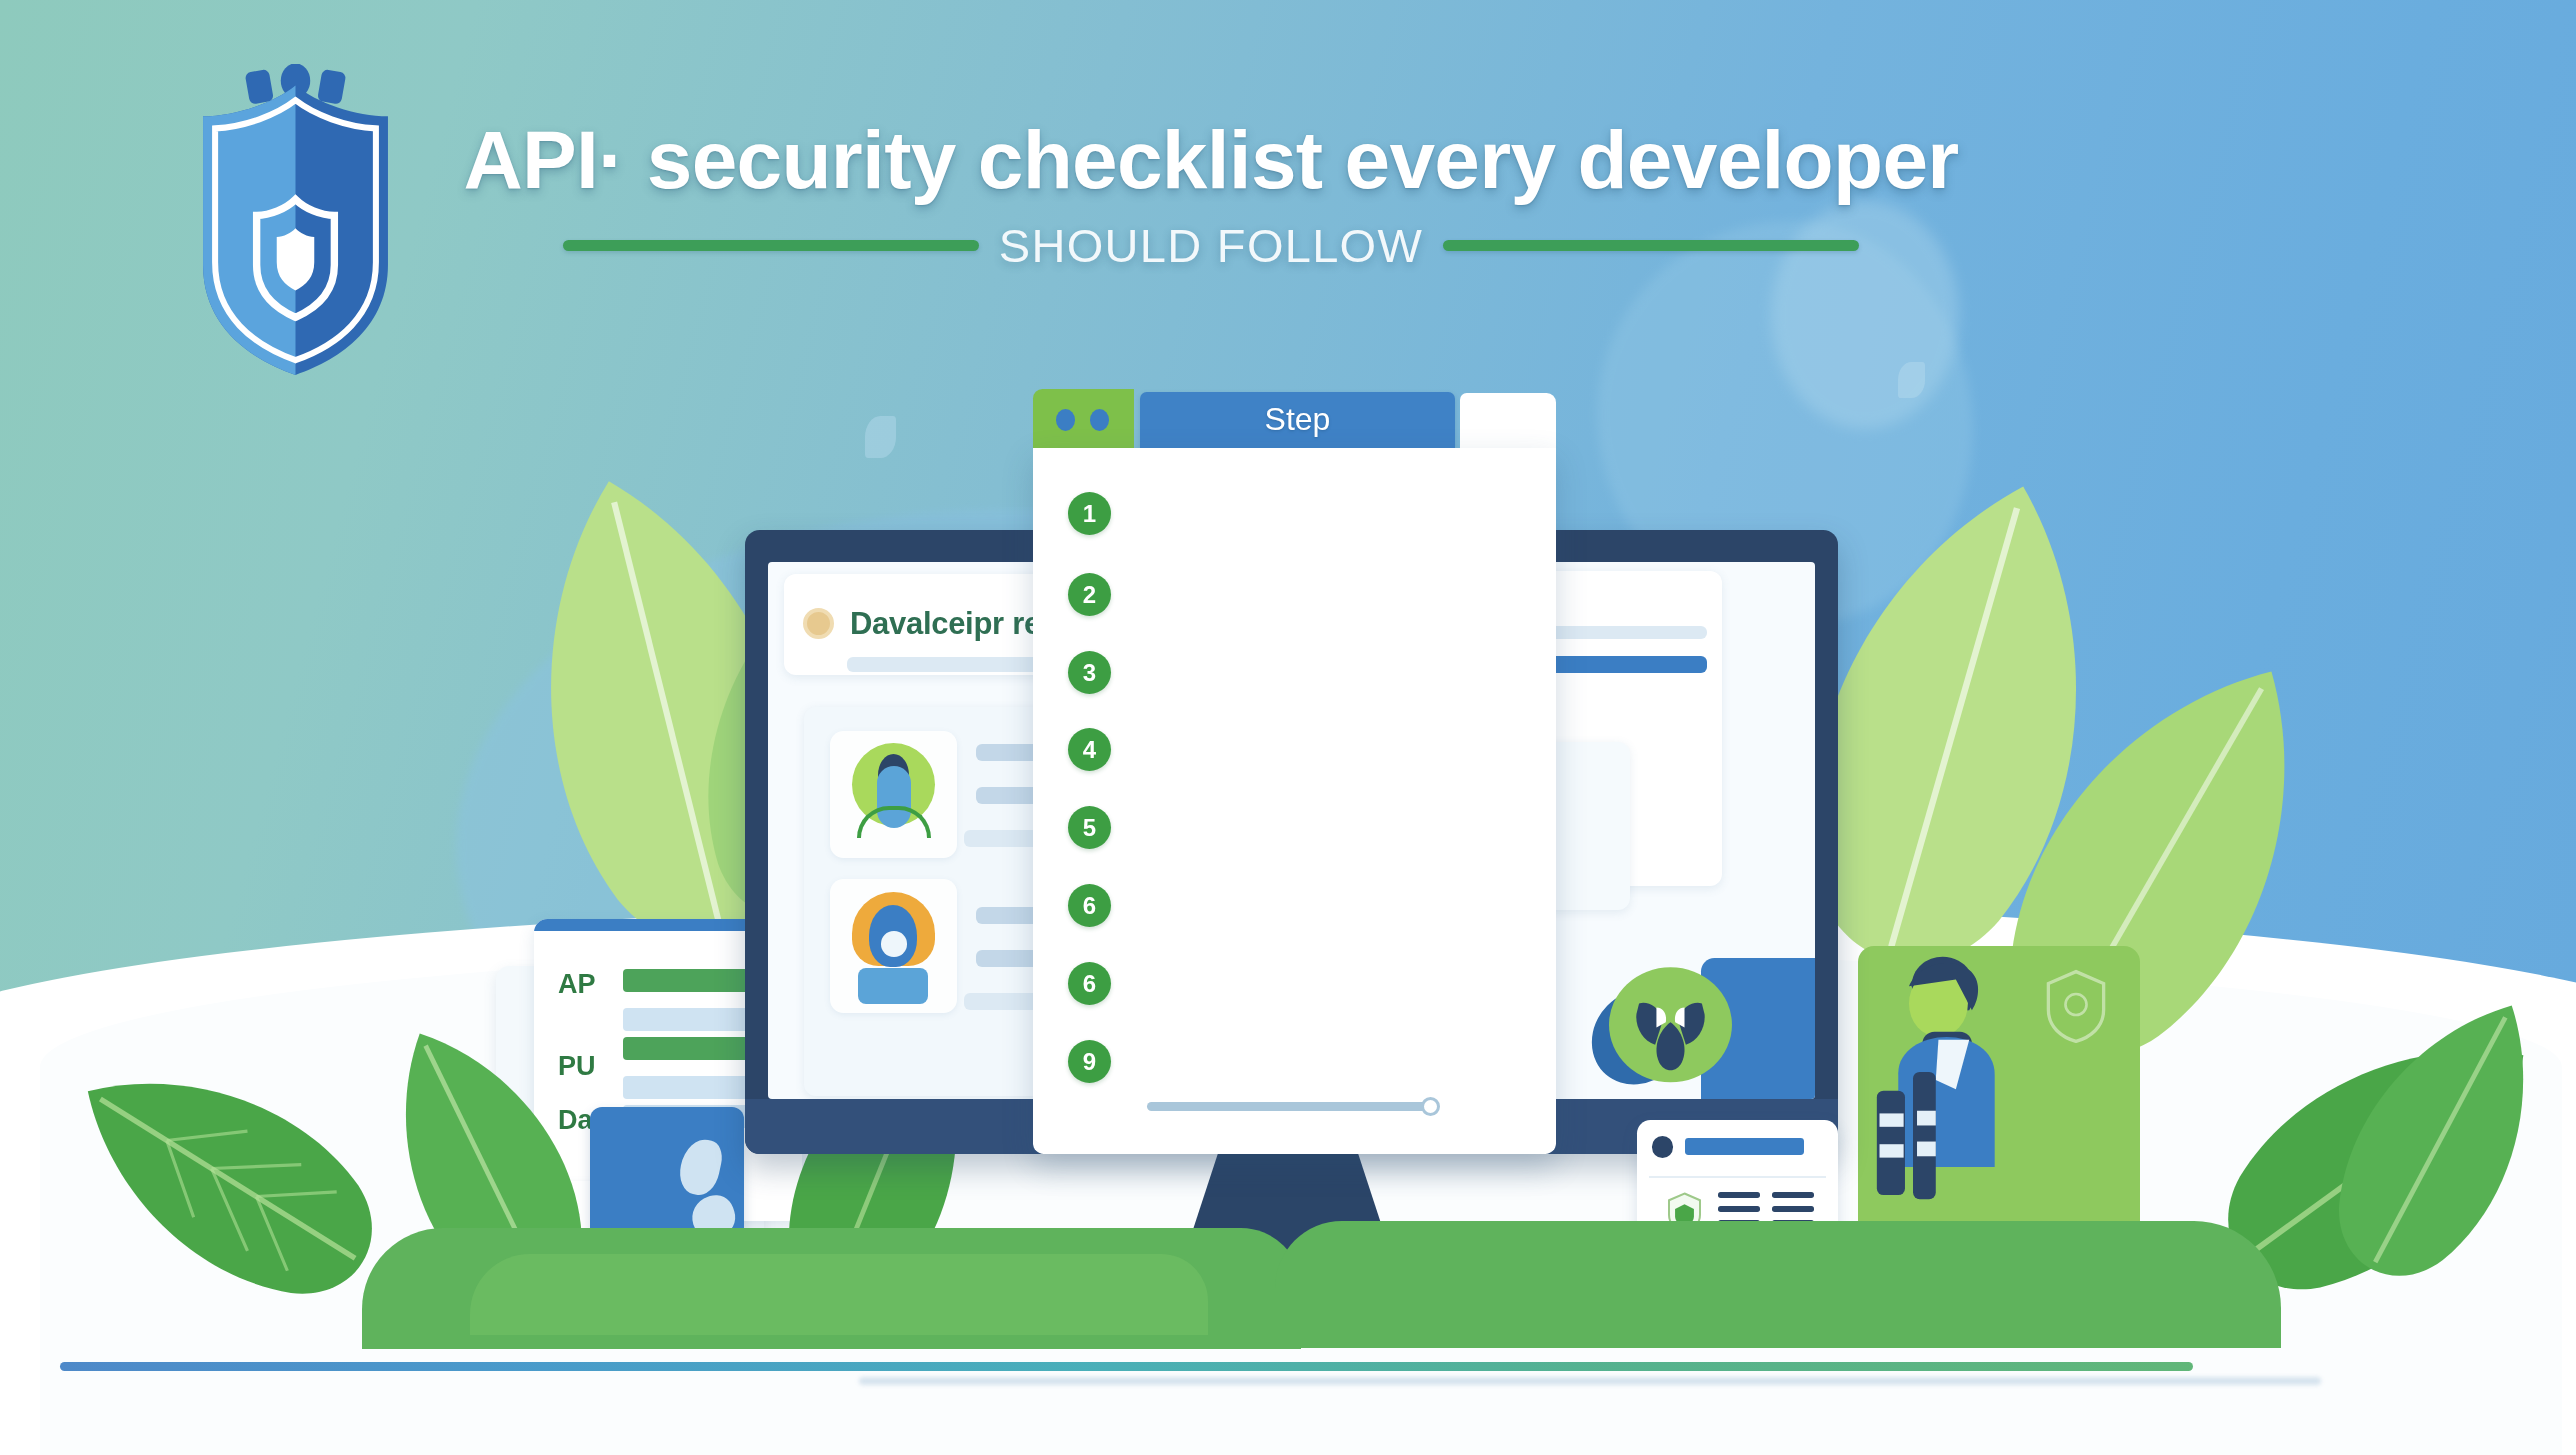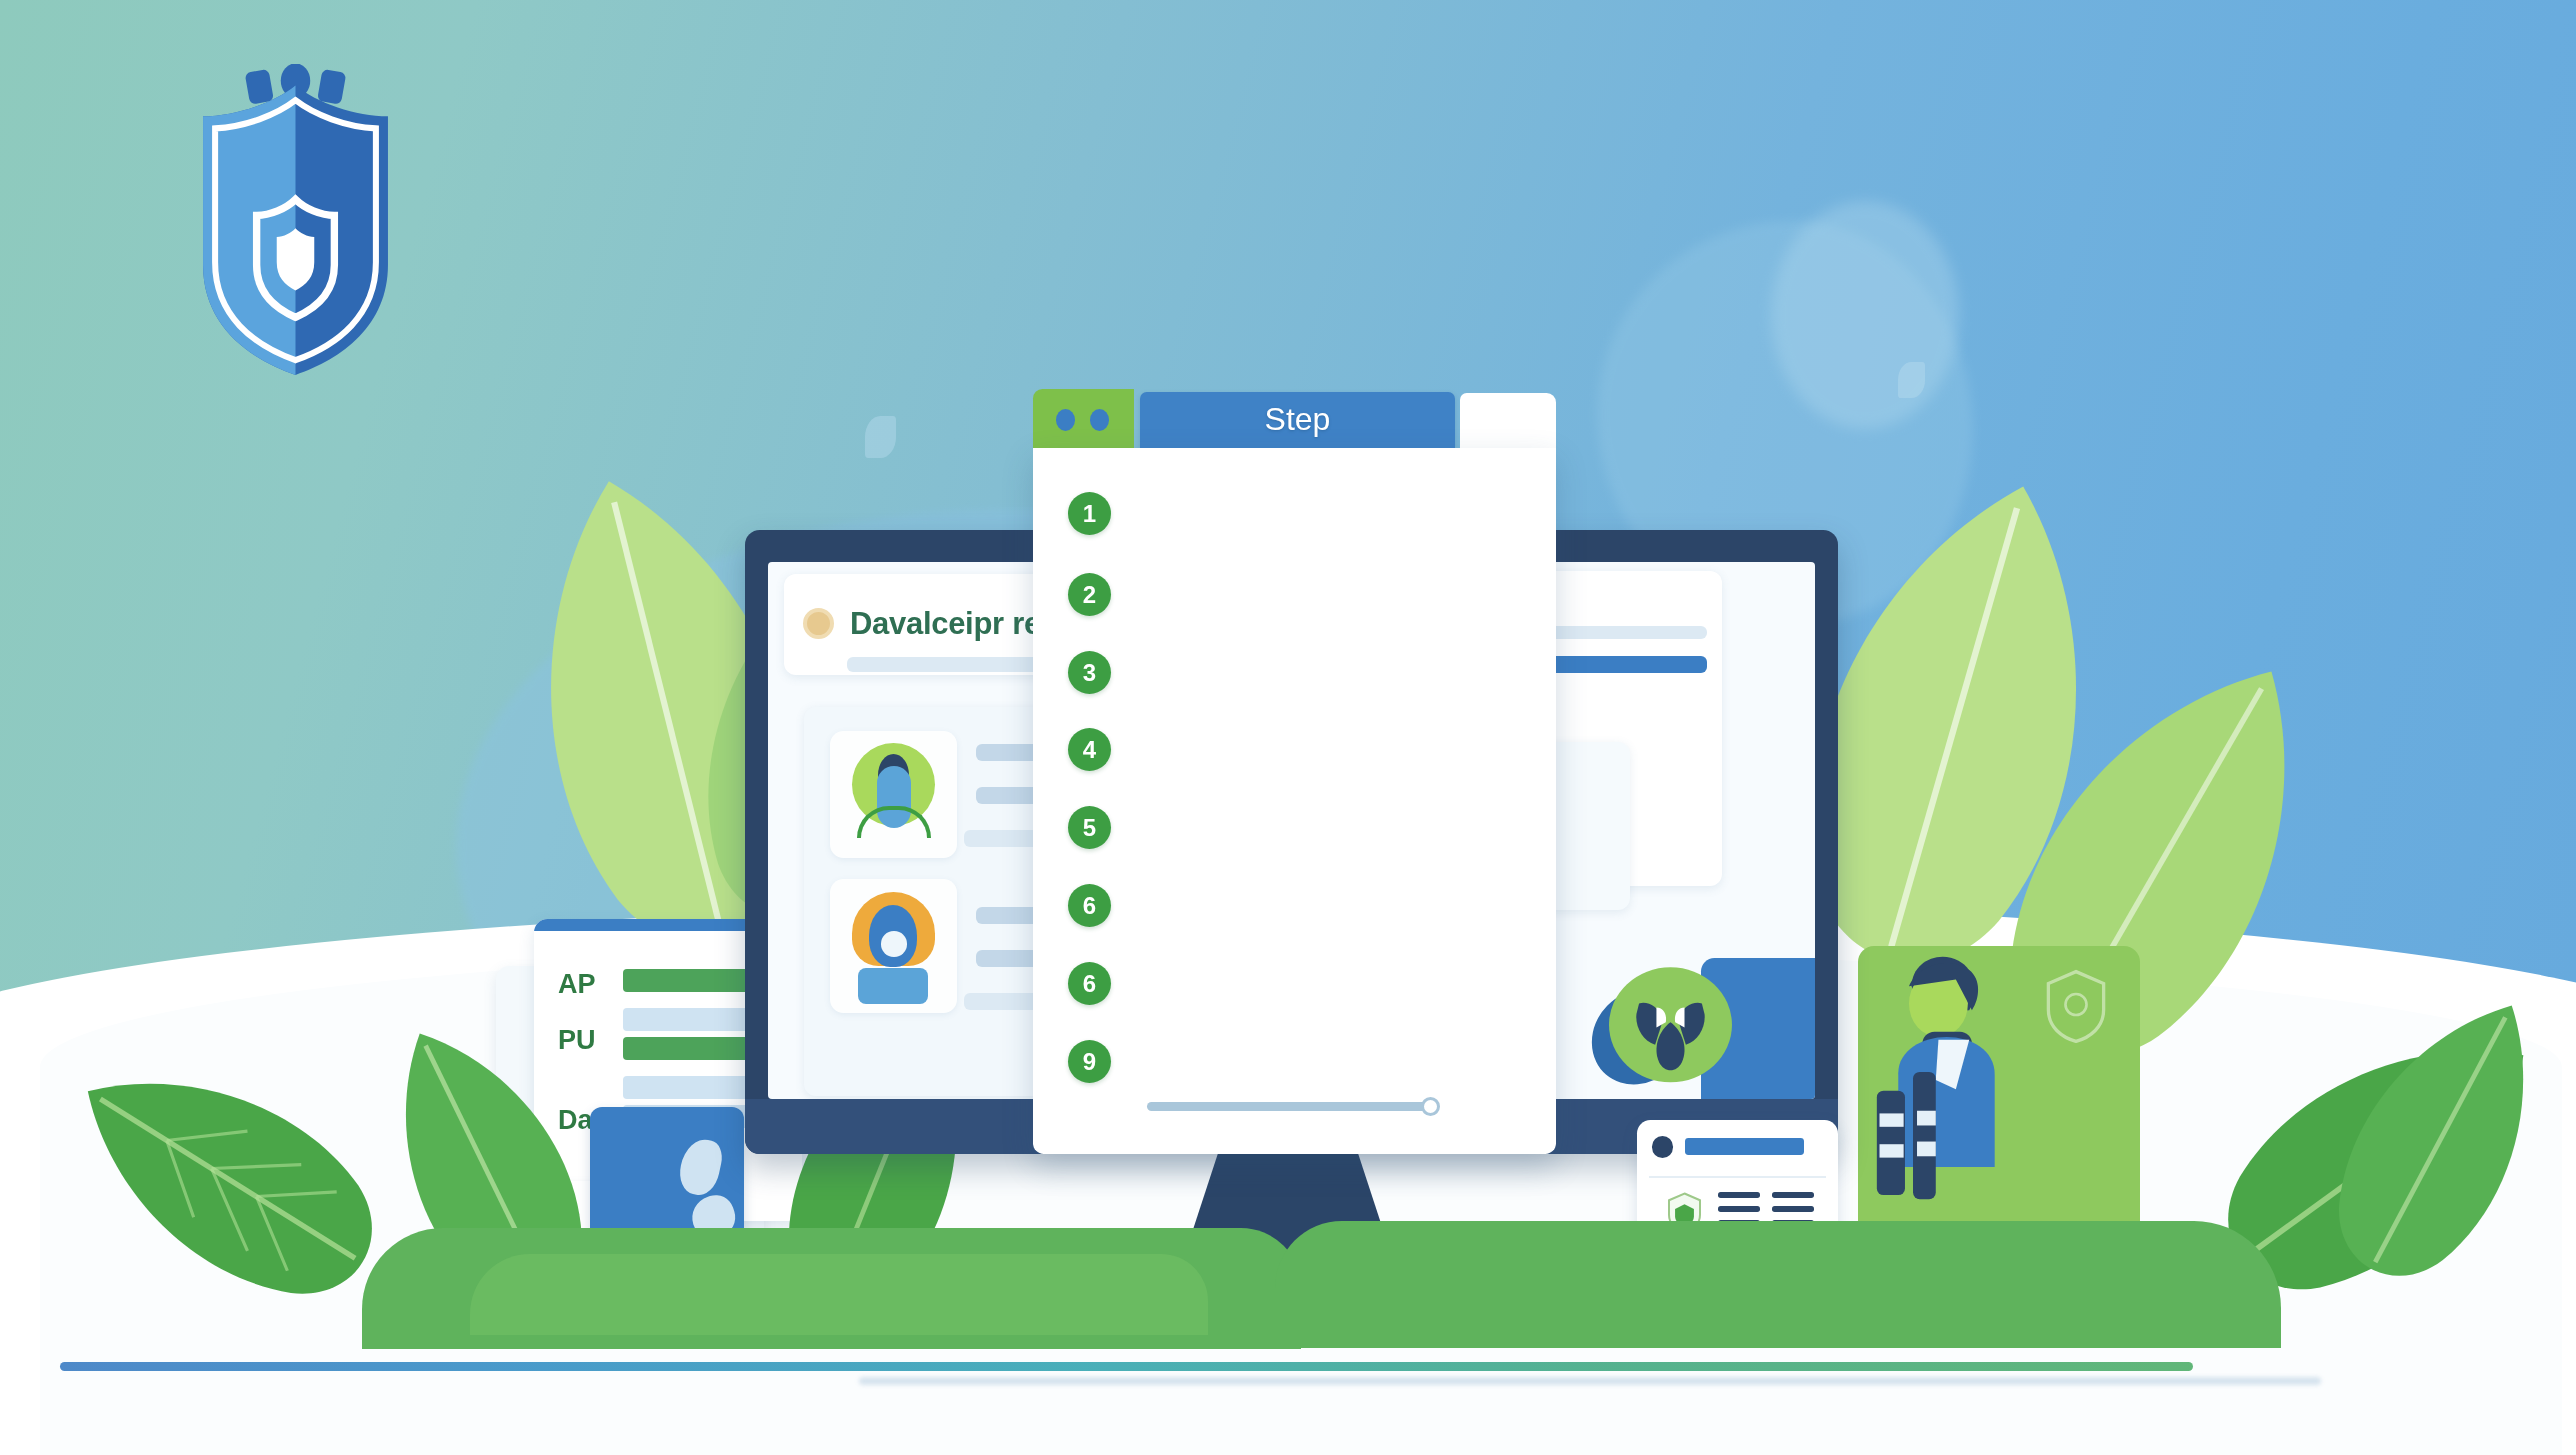--- a/index.html
+++ b/index.html
@@ -196,20 +196,28 @@
       <ellipse cx="150" cy="25" rx="22" ry="26" fill="#2f69b3"></ellipse>
       <rect x="186" y="10" width="36" height="48" rx="9" fill="#2f69b3" transform="rotate(10 204 34)"></rect>
       <path d="M12 78 C60 78 118 58 150 32 C182 58 240 78 288 78 L288 300 C288 390 220 440 150 464 C80 440 12 390 12 300 Z" fill="#2f69b3"></path>
       <path d="M12 78 C60 78 118 58 150 32 L150 464 C80 440 12 390 12 300 Z" fill="#5ba4dd"></path>
       <path d="M30 96 C74 94 122 76 150 54 C178 76 226 94 270 96 L270 296 C270 376 212 420 150 442 C88 420 30 376 30 296 Z" fill="none" stroke="#ffffff" stroke-width="9"></path>
       <path d="M92 226 C112 226 136 216 150 202 C164 216 188 226 208 226 L208 300 C208 340 182 364 150 378 C118 364 92 340 92 300 Z" fill="none" stroke="#ffffff" stroke-width="11"></path>
       <path d="M122 258 C132 258 144 252 150 245 C156 252 168 258 178 258 L178 296 C178 318 166 330 150 338 C134 330 122 318 122 296 Z" fill="#ffffff"></path>
     </svg>
   </div>
 
+  <div class="title-wrap">
+    <div class="title">API· security checklist every developer</div>
+    <div class="sub-row">
+      <div class="sub-rule"></div>
+      <div class="subtitle">SHOULD FOLLOW</div>
+      <div class="sub-rule"></div>
+    </div>
+  </div>
 
   <div class="leaf" style="left:577px;top:463px;width:309px;height:510px;transform:rotate(-14deg);">
     <svg viewBox="0 0 200 330">
         <path d="M100 2 C170 70 196 180 160 266 C134 322 66 322 40 266 C4 180 30 70 100 2 Z" fill="#b9e08a"></path>
         <path d="M100 16 L100 300" stroke="#ffffff" stroke-width="4" opacity=".6" fill="none"></path>
       </svg>
   </div>
   <div class="leaf" style="left:664px;top:557px;width:221px;height:402px;transform:rotate(6deg);">
     <svg viewBox="0 0 200 330">
         <path d="M100 2 C170 70 196 180 160 266 C134 322 66 322 40 266 C4 180 30 70 100 2 Z" fill="#9fd47a"></path>
@@ -229,21 +237,21 @@
       </svg>
   </div>
 
   <div class="doccards">
     <div class="doc-back"></div>
     <div class="doc-front">
       <div class="doc-topbar"></div>
       <div class="doc-label" style="left:24px;top:50px;">AP</div>
       <div class="doc-greenbar" style="left:89px;top:50px;width:168px;"></div>
       <div class="doc-lightbar" style="left:89px;top:89px;width:168px;"></div>
-      <div class="doc-label" style="left:24px;top:106px;">PU</div>
+      <div class="doc-label" style="left:24px;top:132px;">PU</div>
       <div class="doc-greenbar" style="left:89px;top:118px;width:168px;"></div>
       <div class="doc-lightbar" style="left:89px;top:157px;width:168px;"></div>
       <div class="doc-label" style="left:24px;top:186px;">Da</div>
       <div class="doc-lightbar" style="left:89px;top:186px;width:168px;"></div>
     </div>
   </div>
   <div class="whitebox"></div>
   <div class="bluebox">
     <div class="b1"></div>
     <div class="b2"></div>

